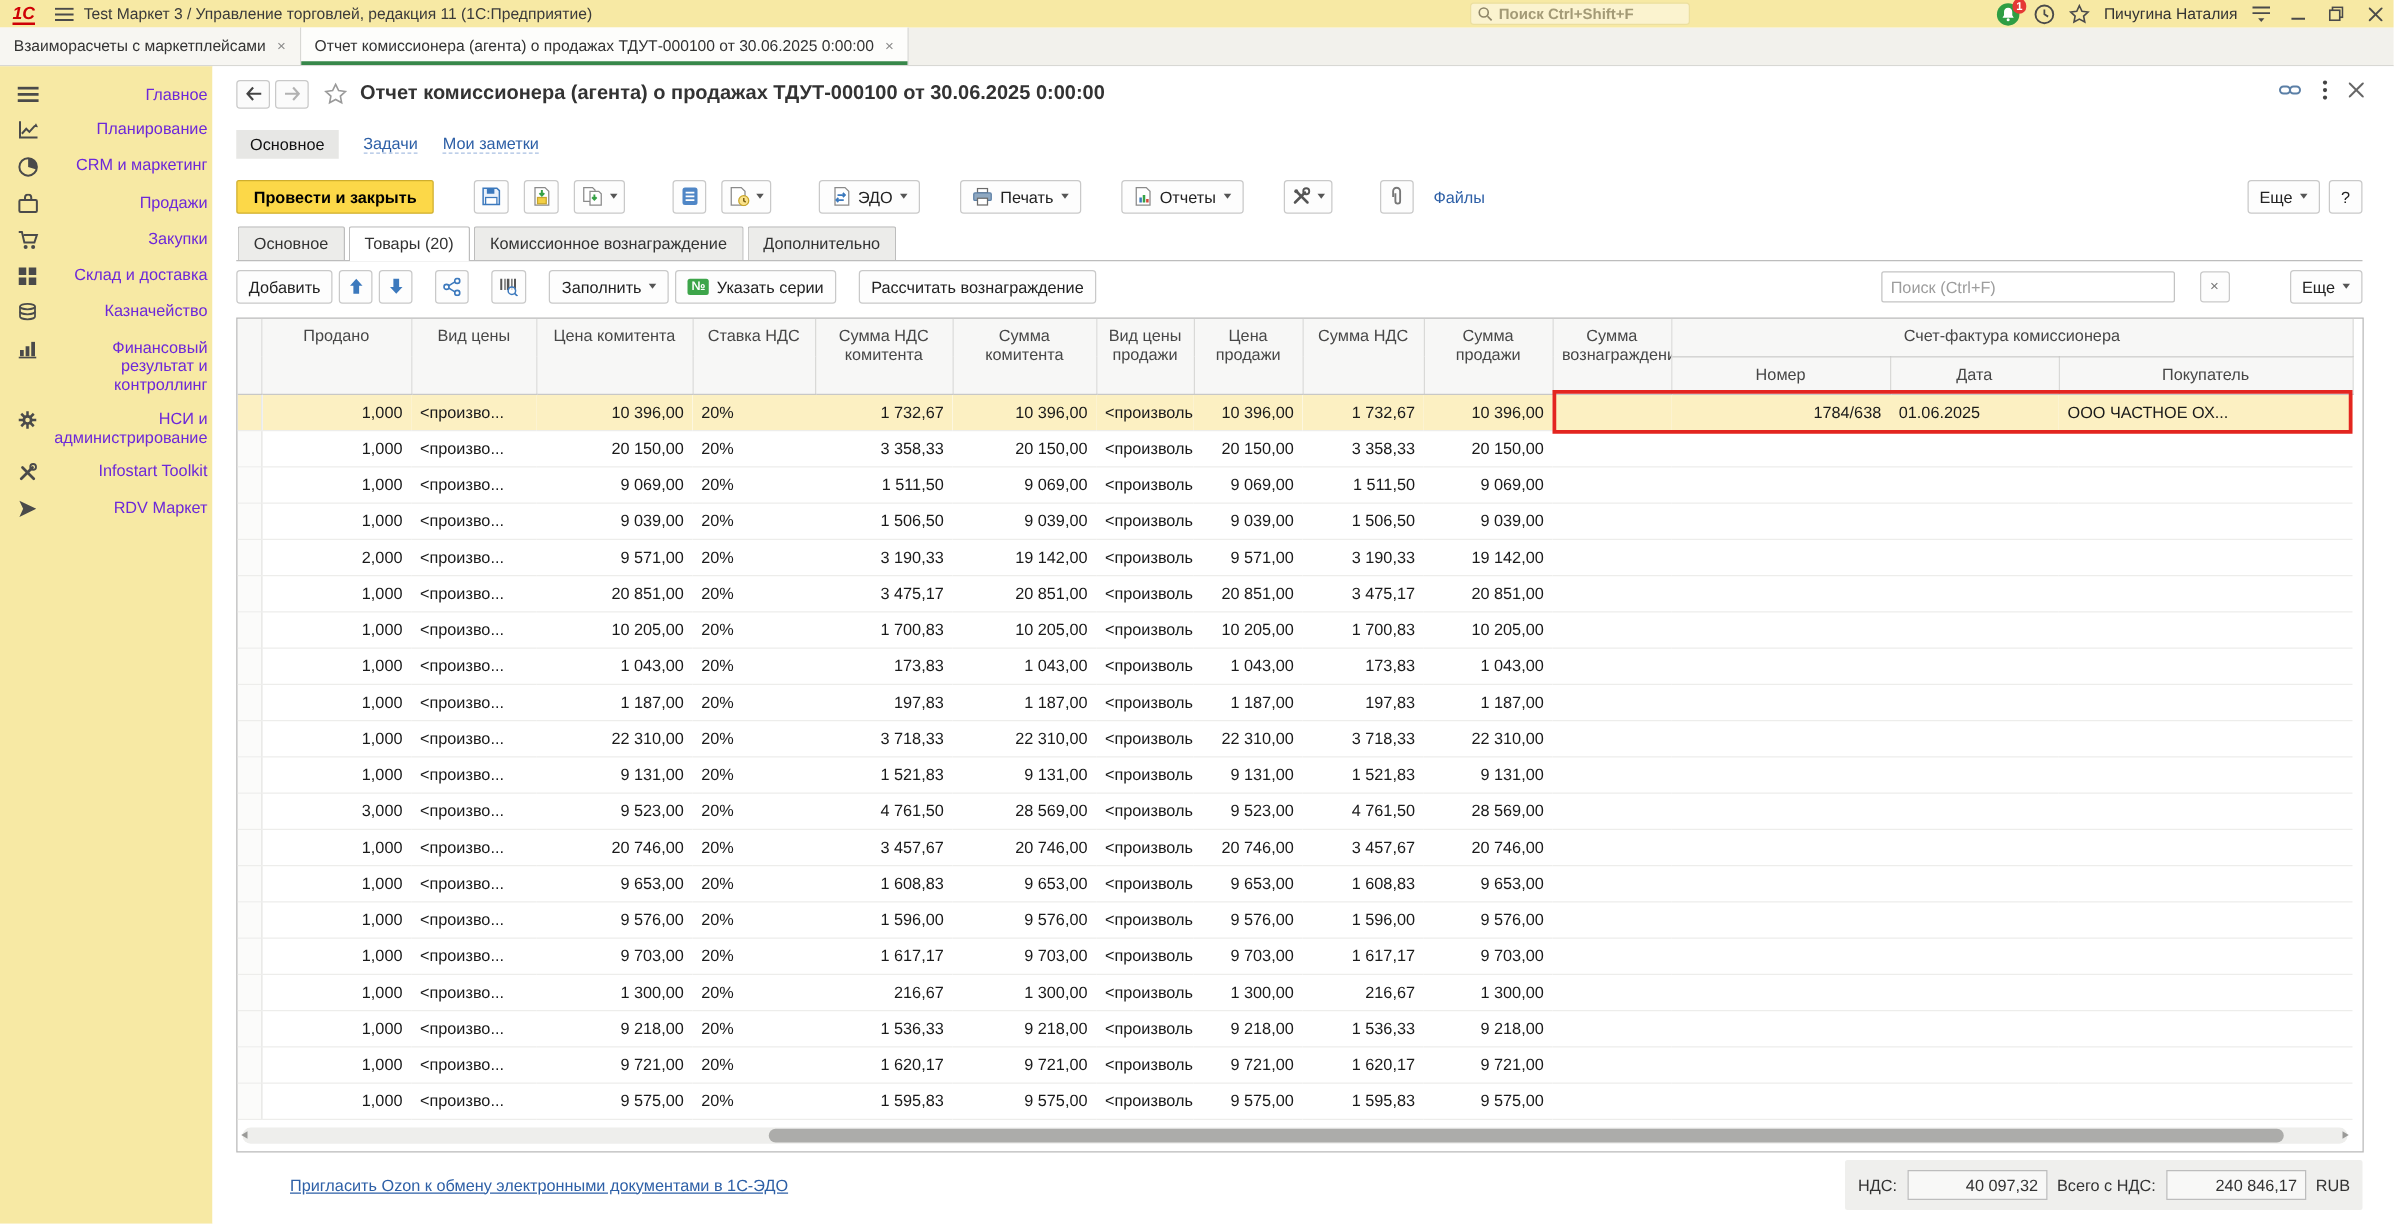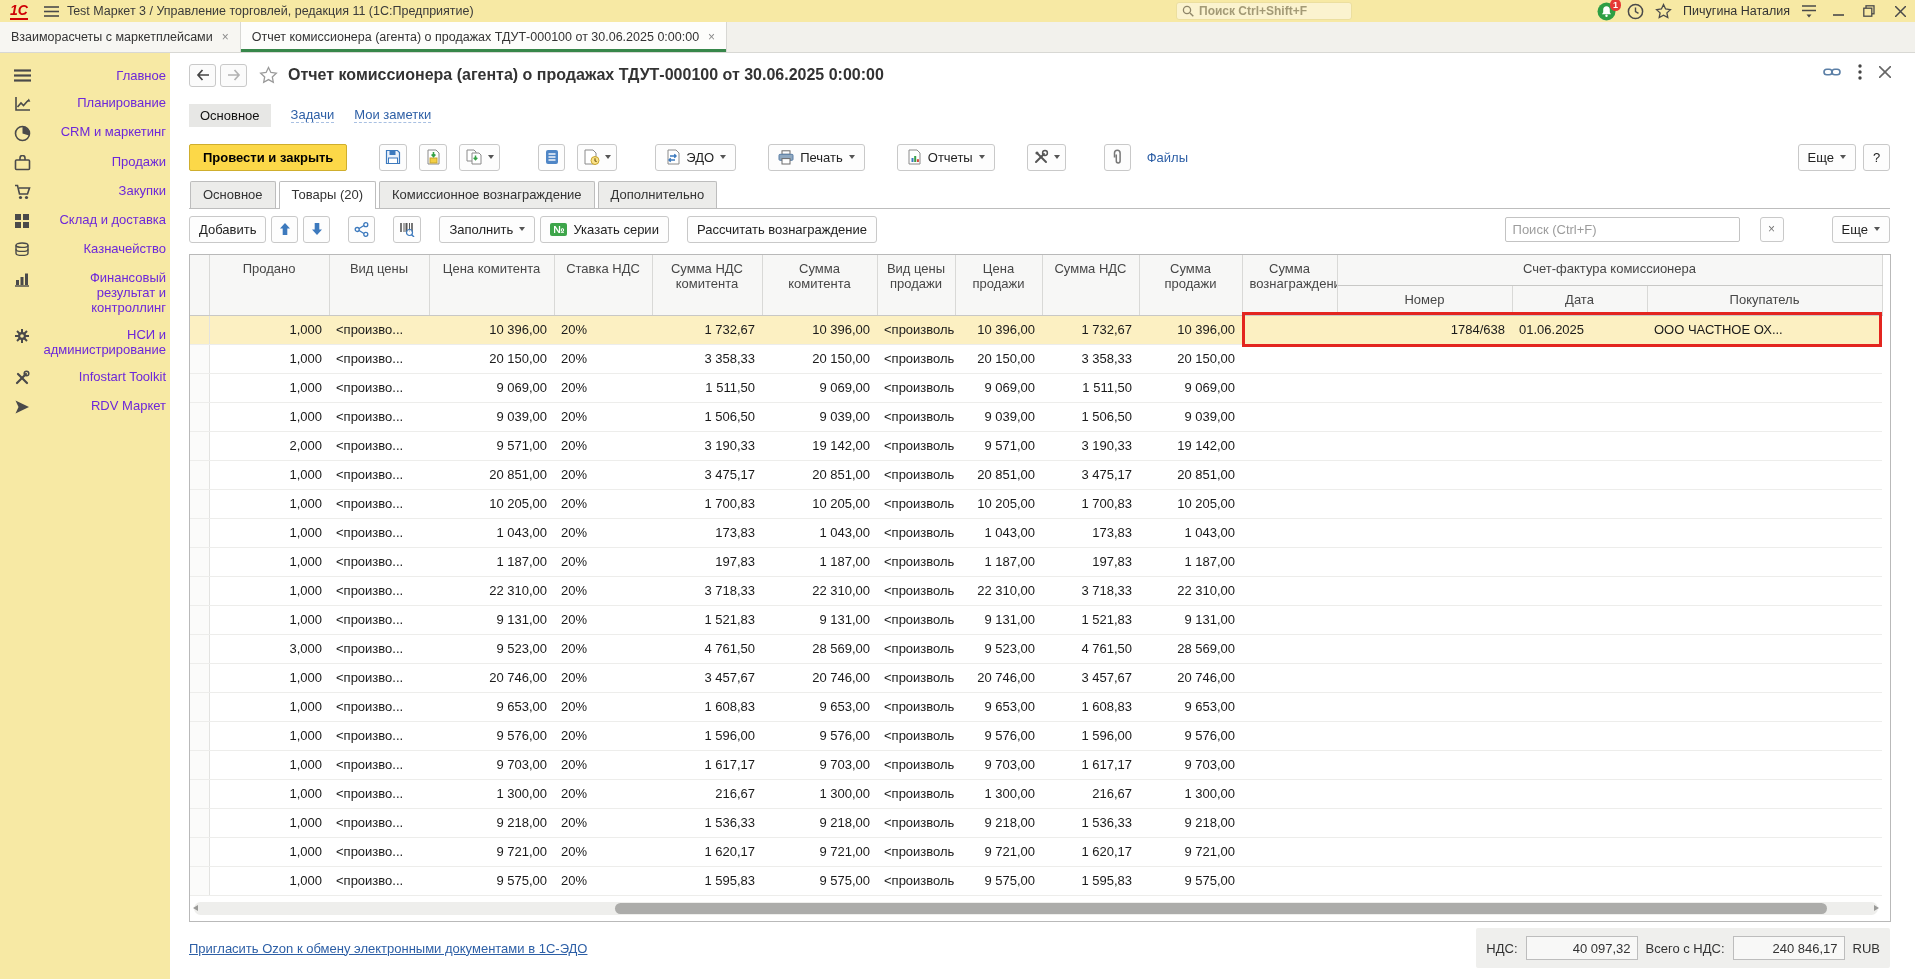--- a/index.html
+++ b/index.html
@@ -82,21 +82,21 @@
   tr.current td { background:#fcf0c2; }
   tr.current td.marker { background:#fcf0c2; }
   .red-box { position:absolute; left:1052px; top:57px; width:640px; height:35px; border:3px solid #e3251f; pointer-events:none; }
   .hscroll { position:absolute; left:4px; right:12px; bottom:6px; height:13px; background:#eeeeec; border-radius:7px; }
   .hthumb { position:absolute; left:25%; width:72%; top:1px; bottom:1px; background:#acacaa; border-radius:6px; cursor:pointer; }
   .harrow { position:absolute; top:3px; width:0; height:0; border-top:3.5px solid transparent; border-bottom:3.5px solid transparent; }
   .harrow.l { left:-1px; border-right:5px solid #9a9a98; }
   .harrow.r { right:-1px; border-left:5px solid #9a9a98; }
 
   
-  .bottom-bar { margin-top:6px; display:flex; align-items:center; padding-right:25px; }
+  .bottom-bar { margin-top:6px; display:flex; align-items:center; padding-right:25px;margin-left:43px; }
   .invite-link { color:#2d5fa6; text-decoration:underline; font-size:13px; cursor:pointer; }
   .status { margin-left:auto; background:#efefed; padding:8px 10px; display:flex; align-items:center; gap:8px; font-size:13px; color:#333; border-radius:2px; }
   .valbox { width:112px; height:24px; border:1px solid #bdbdbd; background:#f8f8f7; display:flex; align-items:center; justify-content:flex-end; padding:0 6px; }
 </style>
 </head>
 <body>
 
 <div class="titlebar">
   <span class="logo">1С</span>
   <span class="burger">

